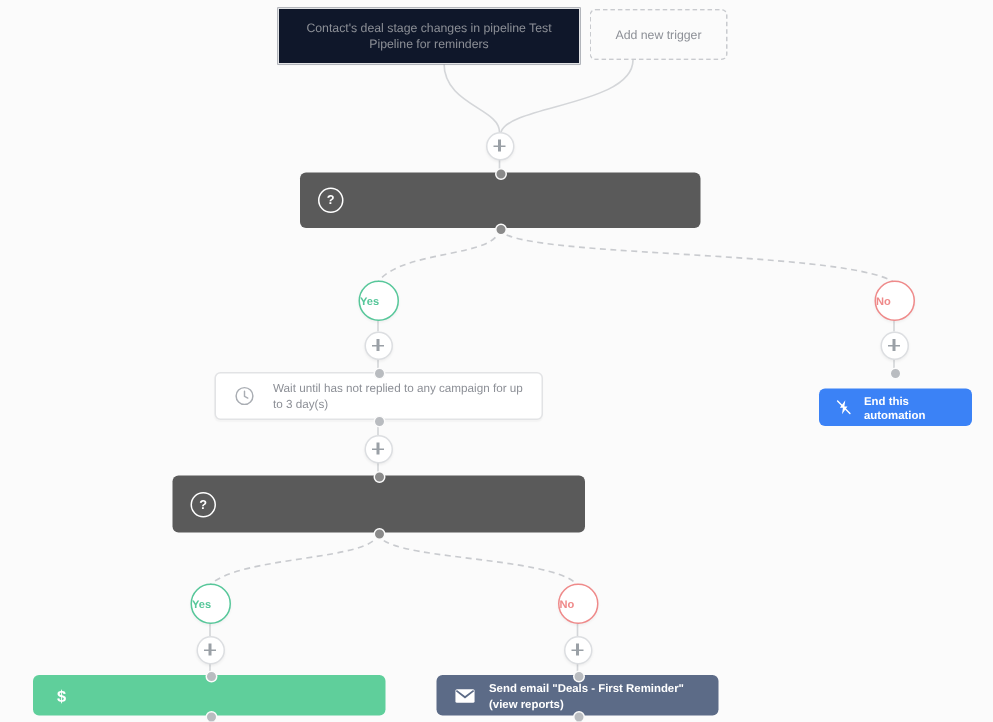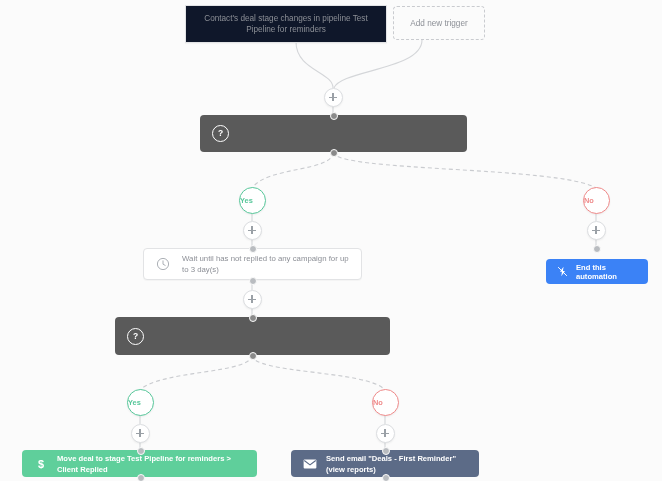--- a/index.html
+++ b/index.html
@@ -199,21 +199,20 @@
     <span>No</span>
   </div>
 
   <div class="plus" style="left:131px;top:424px;"></div>
   <div class="plus" style="left:376px;top:424px;"></div>
 
   <div class="node card-action" style="left:22px;top:450px;width:235px;height:27px;background:#5fcf9b;">
     <svg class="ico" viewBox="0 0 16 16">
       <text x="8" y="12.4" text-anchor="middle" font-size="12.5" font-family="Liberation Sans, sans-serif" font-weight="bold" fill="#ffffff">$</text>
     </svg>
-    <span>Move deal to stage Test Pipeline for reminders &gt; Client Replied</span>
   </div>
   <div class="dot" style="left:137px;top:447px;"></div>
   <div class="dot" style="left:137px;top:474px;"></div>
 
   <div class="node card-action" style="left:291px;top:450px;width:188px;height:27px;background:#5c6b87;">
     <svg class="ico" viewBox="0 0 18 14">
       <rect x="0.8" y="1.2" width="16.4" height="11.6" rx="1.4" fill="#ffffff"></rect>
       <path d="M1.6 2.4 L9 8.1 L16.4 2.4" fill="none" stroke="#5c6b87" stroke-width="1.5"></path>
     </svg>
     <span>Send email "Deals - First Reminder" (view reports)</span>

